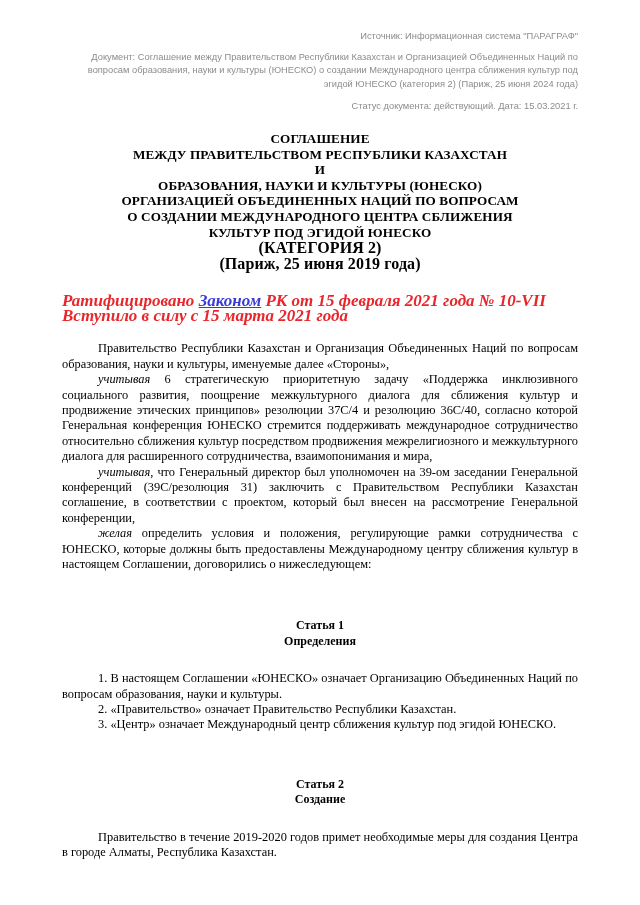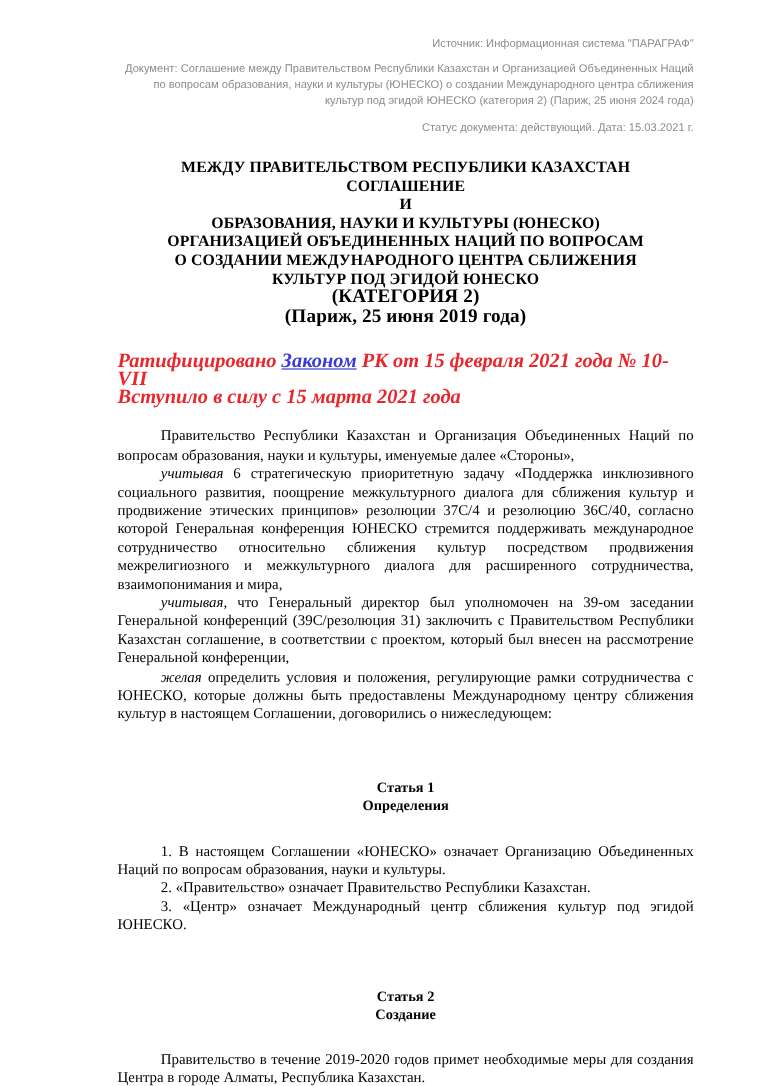--- a/index.html
+++ b/index.html
@@ -19,21 +19,21 @@
   }
 
   .page {
     position: absolute;
     left: 0;
     top: 0;
     width: 640px;
     height: 905px;
     background: #fff;
     box-sizing: border-box;
-    padding: 30px 62px 0 98px;
+    padding: 30px 62px 0 62px;
   }
 
   
   .meta {
     font-family: "Liberation Sans", "DejaVu Sans", sans-serif;
     color: #8c8c8c;
     font-size: 9.3px;
     line-height: 13.2px;
     text-align: right;
     margin: 0;
@@ -118,22 +118,22 @@
 
 <div class="page">
 
   <div class="meta">
     <p class="meta-source">Источник: Информационная система "ПАРАГРАФ"</p>
     <p class="meta-doc">Документ: Соглашение между Правительством Республики Казахстан и Организацией Объединенных Наций по вопросам образования, науки и культуры (ЮНЕСКО) о создании Международного центра сближения культур под эгидой ЮНЕСКО (категория 2) (Париж, 25 июня 2024 года)</p>
     <p class="meta-status">Статус документа: действующий. Дата: 15.03.2021 г.</p>
   </div>
 
   <h1 class="doc-title">
+    <span class="tline">СОГЛАШЕНИЕ</span>
     <span class="tline">МЕЖДУ ПРАВИТЕЛЬСТВОМ РЕСПУБЛИКИ КАЗАХСТАН</span>
-    <span class="tline">СОГЛАШЕНИЕ</span>
     <span class="tline">И</span>
     <span class="tline">ОБРАЗОВАНИЯ, НАУКИ И КУЛЬТУРЫ (ЮНЕСКО)</span>
     <span class="tline">ОРГАНИЗАЦИЕЙ ОБЪЕДИНЕННЫХ НАЦИЙ ПО ВОПРОСАМ</span>
     <span class="tline">О СОЗДАНИИ МЕЖДУНАРОДНОГО ЦЕНТРА СБЛИЖЕНИЯ</span>
     <span class="tline">КУЛЬТУР ПОД ЭГИДОЙ ЮНЕСКО</span>
     <span class="tline sub">(КАТЕГОРИЯ 2)</span>
     <span class="tline sub">(Париж, 25 июня 2019 года)</span>
   </h1>
 
   <div class="ratify">

